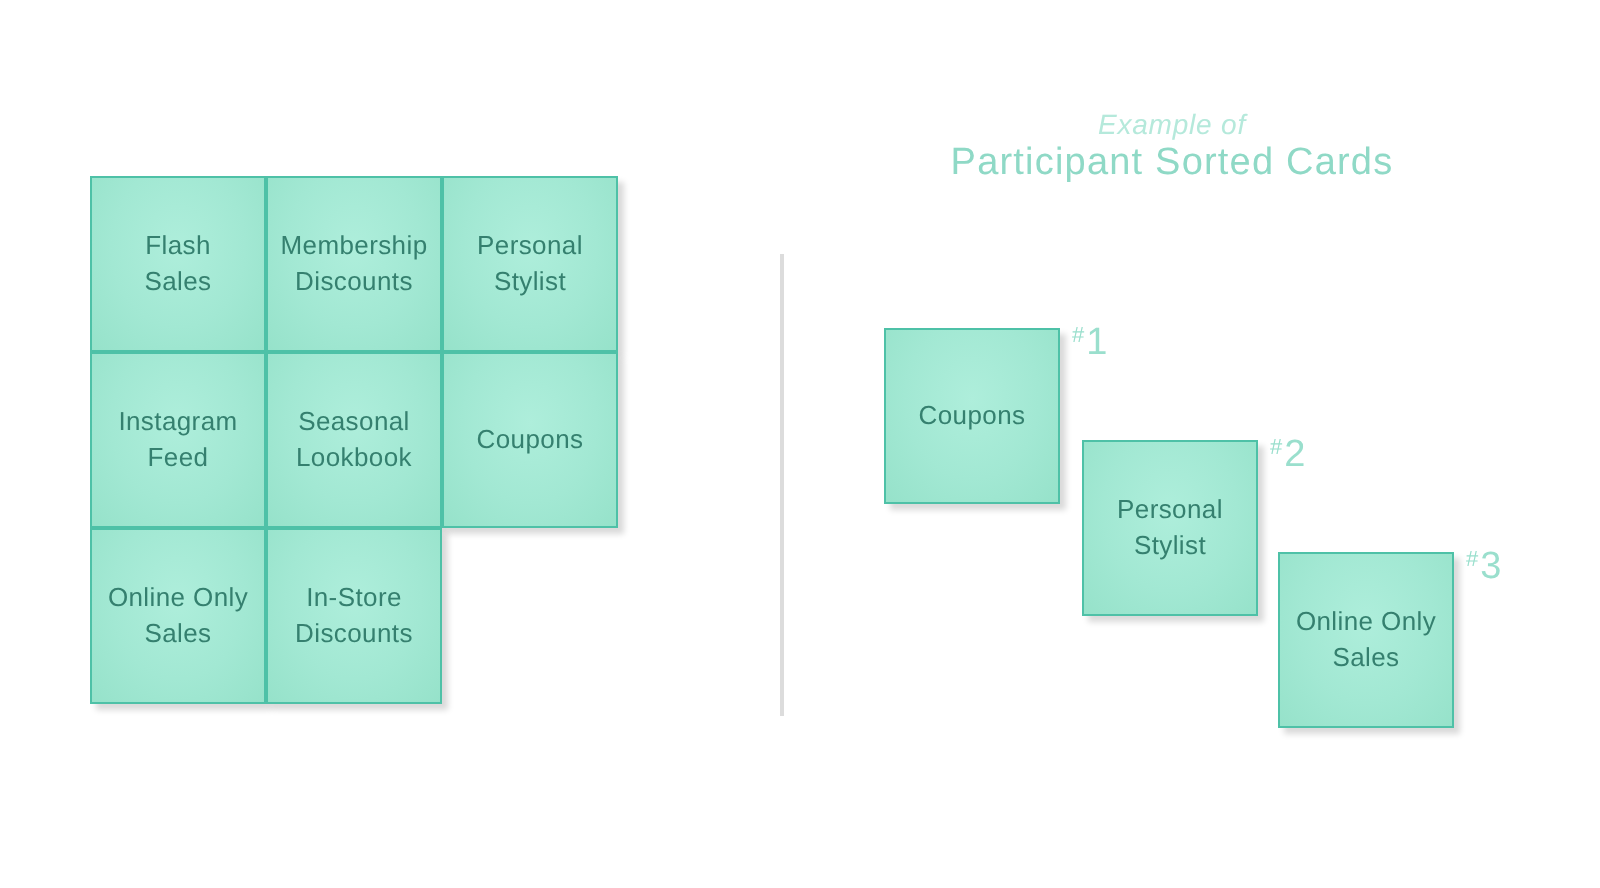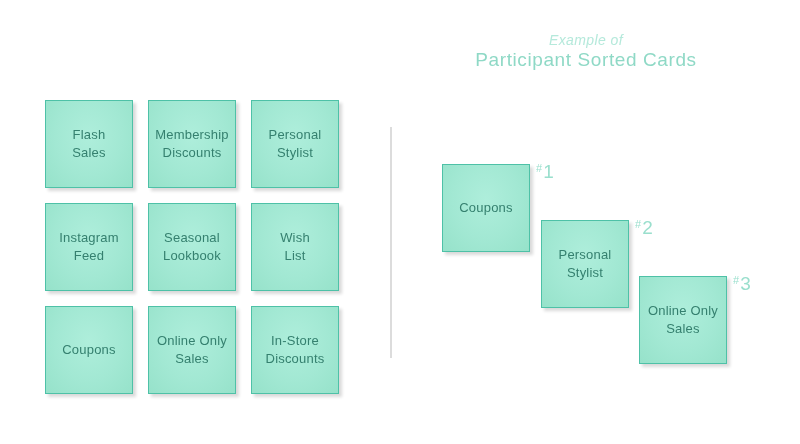--- a/index.html
+++ b/index.html
@@ -11,25 +11,24 @@
     overflow:hidden;
   }
   
   .left-title{
     position:absolute;left:45px;top:54px;width:294px;
     text-align:center;
     font-size:18px;letter-spacing:0.6px;
     color:#9fe0ce;
   }
   .sort-grid{
-    position:absolute;left:45px;top:100px;
+    position:absolute;left:45px;top:88px;
     display:grid;
     grid-template-columns:repeat(3,88px);
     grid-auto-rows:88px;
-    gap:15px;
   }
   .card{
     box-sizing:border-box;
     width:88px;height:88px;
     border:1px solid #4ec1a7;
     background:radial-gradient(ellipse at 50% 40%, #aeeedb 0%, #a2e8d3 55%, #96e2ca 100%);
     box-shadow:3px 3px 3px rgba(0,0,0,0.15);
     display:flex;align-items:center;justify-content:center;
     text-align:center;
     font-size:13px;line-height:1.4;
@@ -45,20 +44,21 @@
   }
   
   .right-header{
     position:absolute;left:440px;top:32px;width:292px;
     text-align:center;
   }
   .rh-sub{
     font-size:14px;font-style:italic;
     color:#b5e9db;letter-spacing:0.4px;
     line-height:1.2;
+    margin-top:22px;
   }
   .rh-main{
     font-size:19px;color:#8fd9c6;
     letter-spacing:0.6px;
     margin-top:0;line-height:1.2;
   }
   .rh-sub2{
     font-size:15px;font-style:italic;
     color:#b5e9db;letter-spacing:0.4px;
     margin-top:5px;line-height:1.2;
@@ -91,22 +91,20 @@
     <div class="card">Flash
 Sales</div>
     <div class="card">Membership
 Discounts</div>
     <div class="card">Personal
 Stylist</div>
     <div class="card">Instagram
 Feed</div>
     <div class="card">Seasonal
 Lookbook</div>
-    <div class="card">Wish
-List</div>
     <div class="card">Coupons</div>
     <div class="card">Online Only
 Sales</div>
     <div class="card">In-Store
 Discounts</div>
   </div>
 
   <div class="divider"></div>
 
   <div class="right-header">

